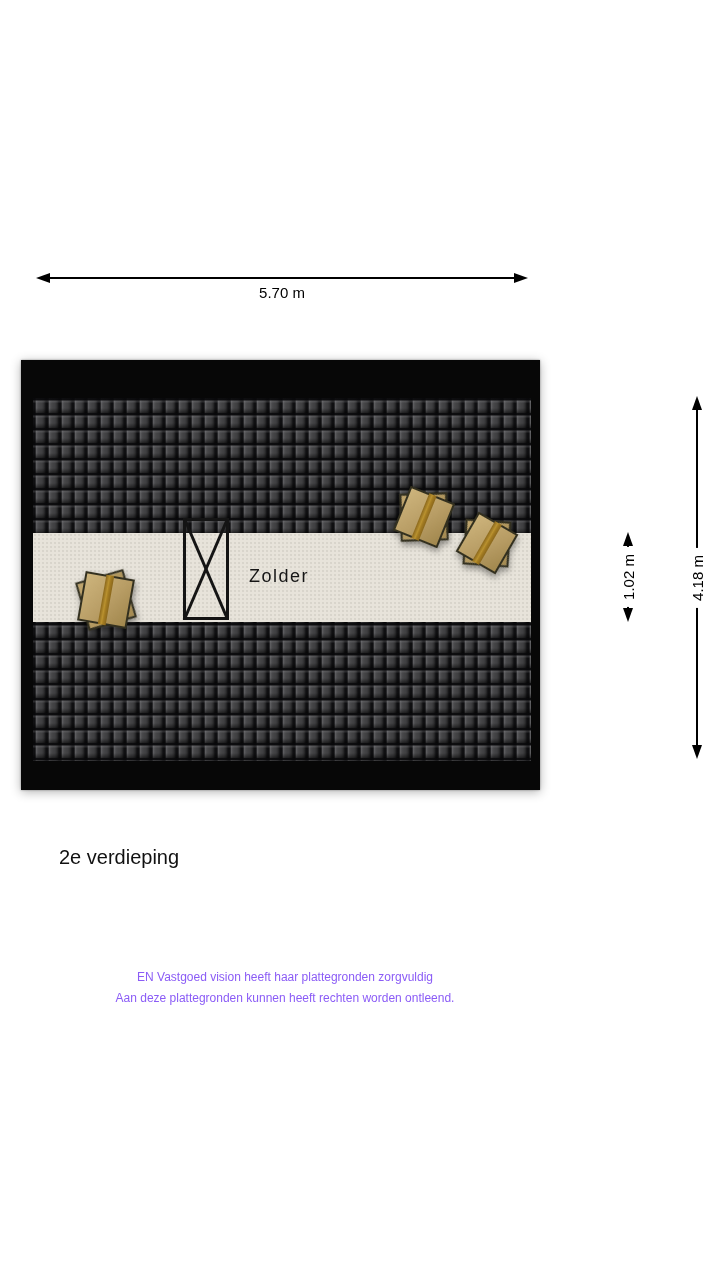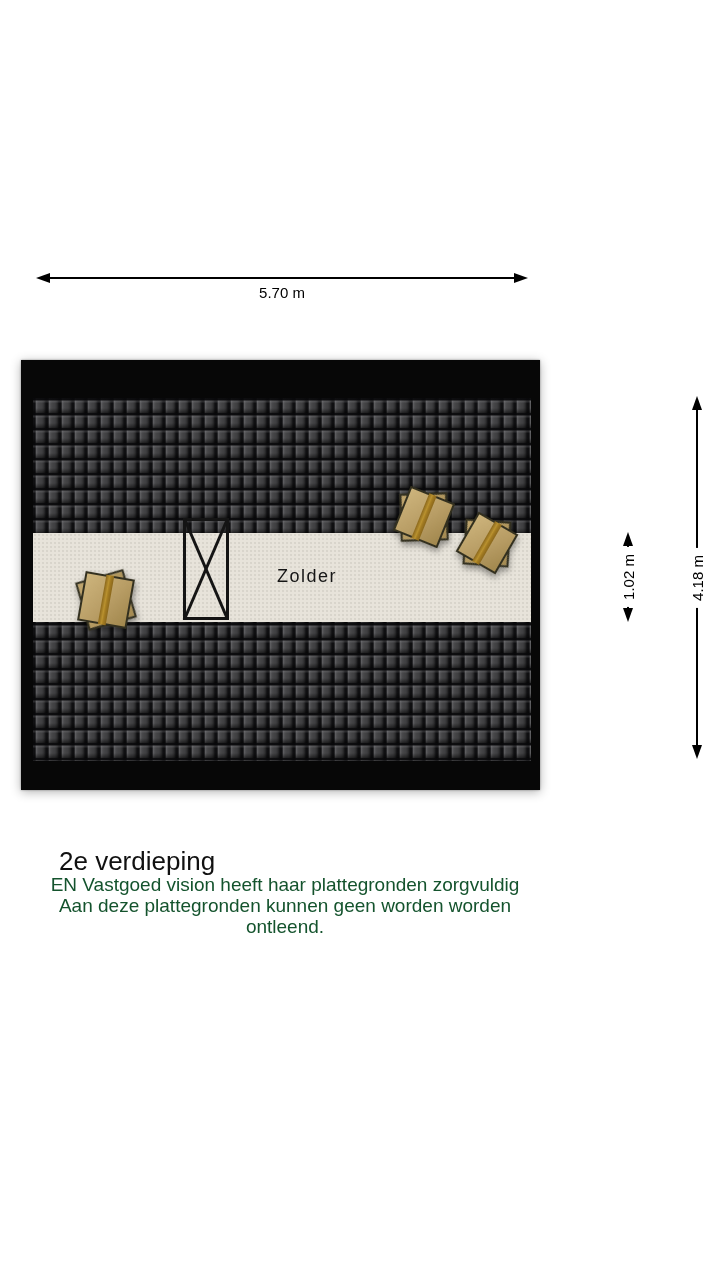--- a/index.html
+++ b/index.html
@@ -61,25 +61,25 @@
   }
   .floor-strip{
     left:12px;top:173px;width:498px;height:89px;
     background-color:#e7e3da;
     background-image:radial-gradient(rgba(90,85,70,0.10) 1px, rgba(0,0,0,0) 1px);
     background-size:4px 4px;
   }
   .stairs{left:162px;top:158px;width:46px;height:102px;}
   .room-label{
     left:228px;top:206px;
-    font-size:18px;letter-spacing:1.5px;color:#161616;margin-left:28px;
+    font-size:18px;letter-spacing:1.5px;color:#161616;
   }
   .floor-title{
     left:59px;top:846px;
-    font-size:26px;color:#111;
+    font-size:20px;color:#111;
   }
 
   
   .box{position:absolute;filter:drop-shadow(2px 3px 3px rgba(0,0,0,0.40));}
   .box .layer{position:absolute;left:0;top:0;right:0;bottom:0;}
   .box .under{
     transform:rotate(var(--rot2));
     background:linear-gradient(125deg,#bfa56d 0%,#a58b52 100%);
     border:2px solid #33301f;
   }
@@ -88,22 +88,22 @@
     border:2px solid #33301f;
   }
   .box .tape{
     position:absolute;left:50%;top:-2px;bottom:-2px;width:8px;
     transform:translateX(-50%);
     background:linear-gradient(90deg,#8a671c 0%,#bb9330 45%,#a57d22 60%,#8a671c 100%);
   }
 
   
   .disclaimer{
-    left:20px;top:874px;width:530px;
-    text-align:center;font-size:19px;line-height:21px;color:#14532d;
+    left:20px;top:967px;width:530px;
+    text-align:center;font-size:12px;line-height:21px;color:#8b5cf6;
   }
 </style>
 </head>
 <body>
 
 <div class="dim dim-h" style="left:36px;top:268px;width:492px;height:20px;">
   <span class="dline"></span>
   <span class="tri tri-left"></span>
   <span class="tri tri-right"></span>
   <span class="dlabel">5.70 m</span>
@@ -154,14 +154,14 @@
   <span class="dline"></span>
   <span class="tri tri-up"></span>
   <span class="tri tri-down"></span>
   <span class="dlabel">4.18 m</span>
 </div>
 
 <div class="abs floor-title">2e verdieping</div>
 
 <div class="abs disclaimer">
   <div>EN Vastgoed vision heeft haar plattegronden zorgvuldig</div>
-  <div>Aan deze plattegronden kunnen geen worden worden ontleend.</div>
+  <div>Aan deze plattegronden kunnen heeft rechten worden ontleend.</div>
 </div>
 
 </body></html>

